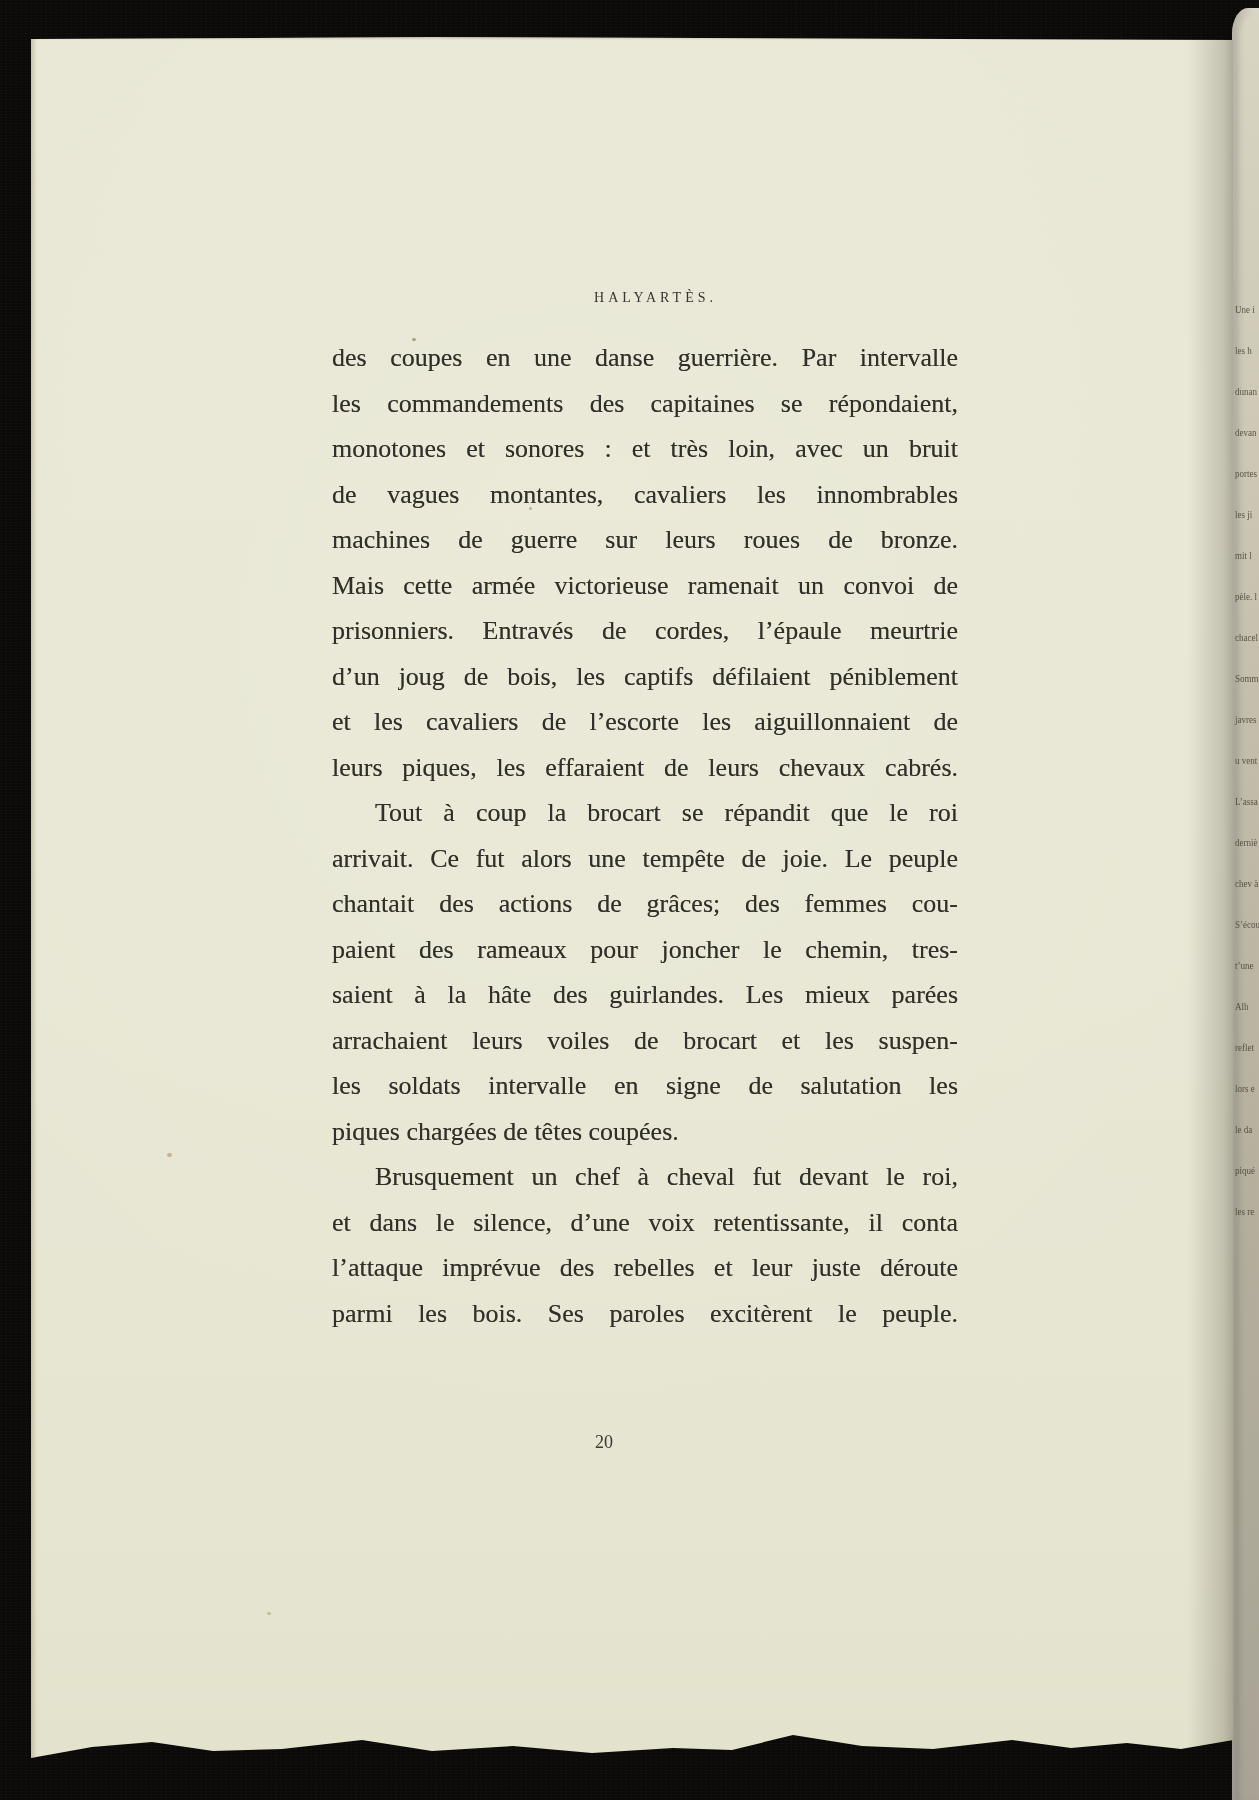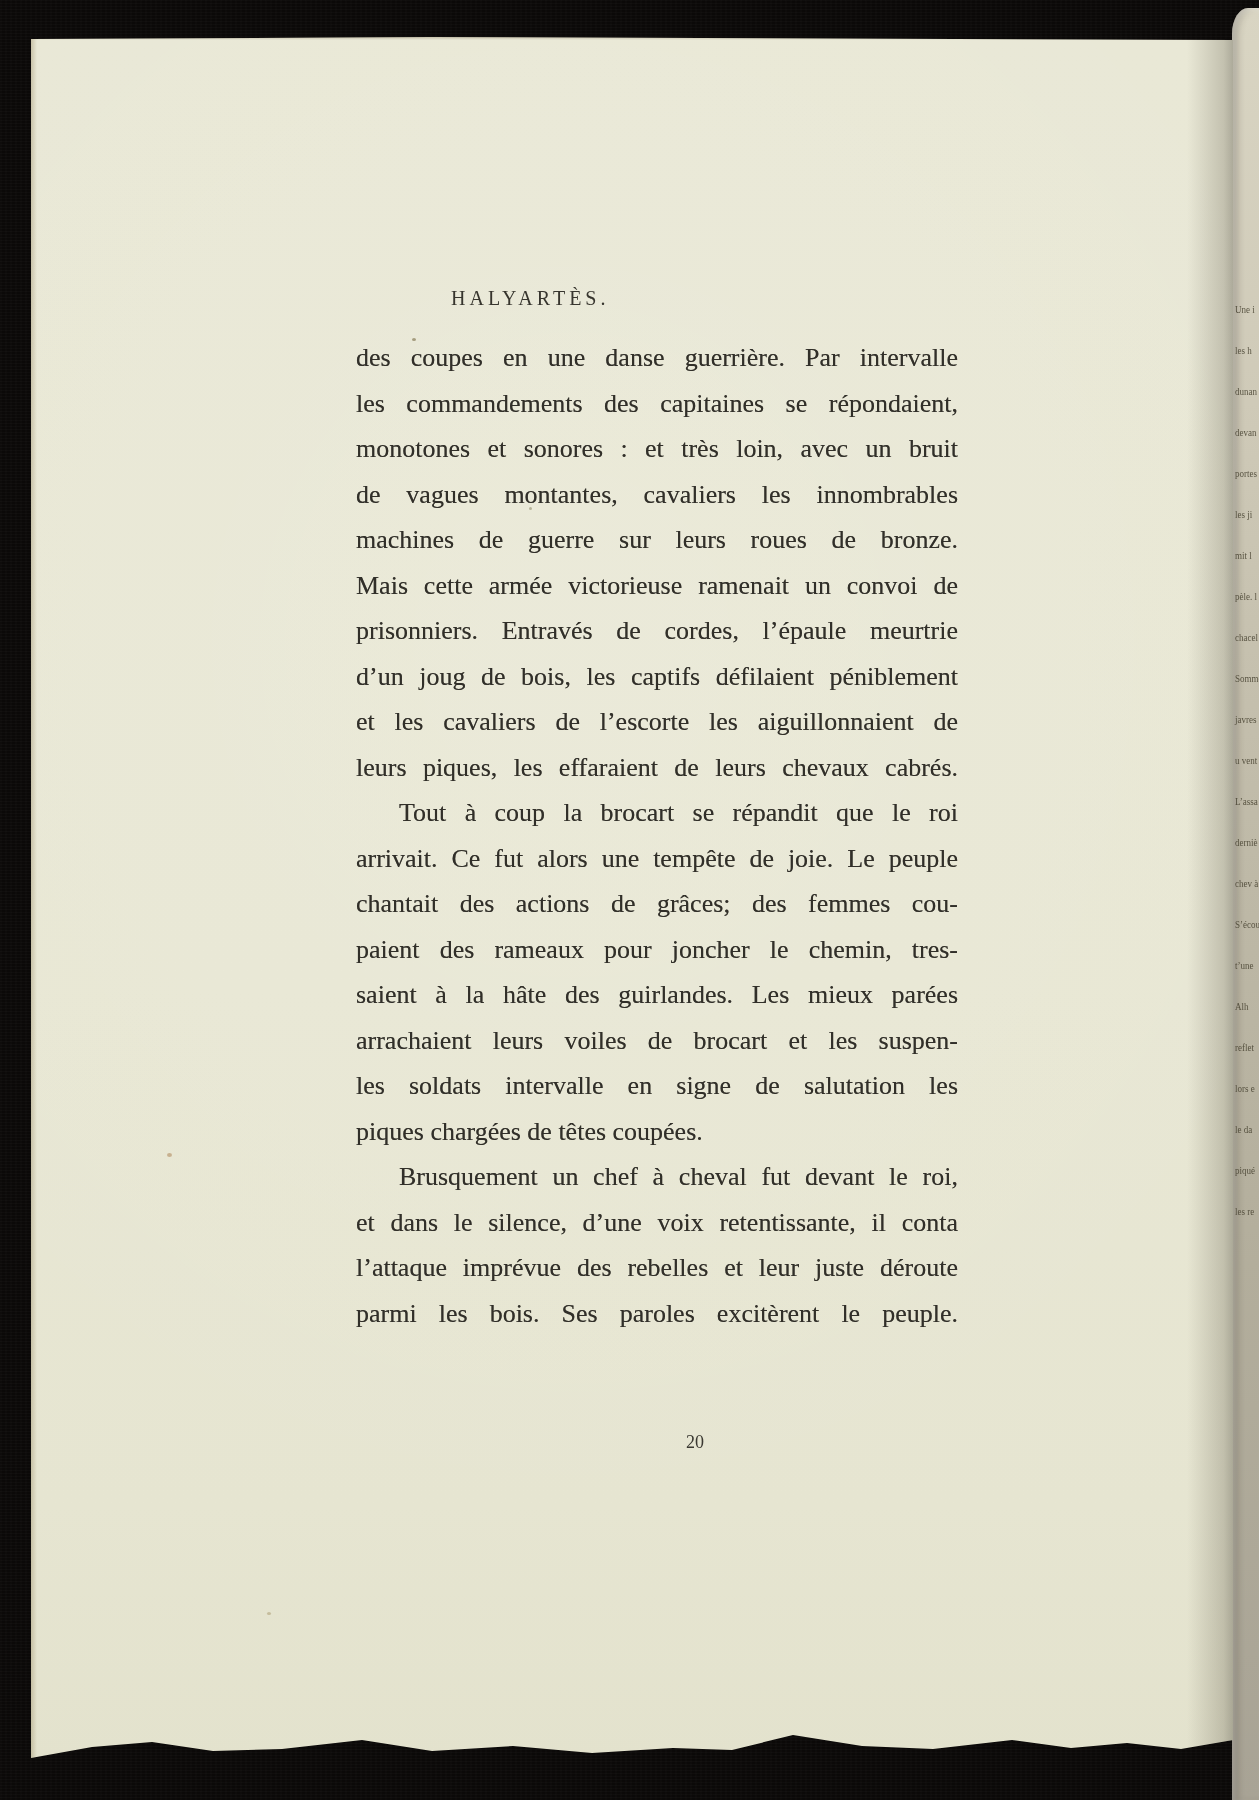--- a/index.html
+++ b/index.html
@@ -52,40 +52,40 @@
   .page-right-shadow{
     position:absolute; right:0; top:0; bottom:0; width:46px;
     background:linear-gradient(90deg, rgba(0,0,0,0), rgba(62,55,38,0.22) 80%, rgba(45,40,28,0.32));
   }
   .page-top-edge{
     position:absolute; left:0; top:0; right:0; height:3px;
     background:linear-gradient(180deg, rgba(120,105,70,0.30), rgba(0,0,0,0));
   }
 
   .running-header{
-    position:absolute; left:420px; top:250px; width:250px; height:22px;
-    text-align:left; font-size:20px; line-height:22px;
+    position:absolute; left:436px; top:250px; width:250px; height:22px;
+    text-align:right; font-size:14px; line-height:22px;
     letter-spacing:4px; color:#37352e;
   }
 
   .textblock{
     position:absolute; left:301px; top:298px; width:626px;
     font-size:26px; line-height:45.5px; color:#312f29;
     text-shadow:0 0 0.5px rgba(49,47,41,0.55);
   }
   .line{
     text-align:justify; text-align-last:justify;
-    white-space:normal; height:45.5px; overflow:visible;margin-left:24px;
+    white-space:normal; height:45.5px; overflow:visible;
   }
   .line.indent{ text-indent:43px; }
   .line.para-end{ text-align-last:left; }
 
   .folio{
     position:absolute; left:473px; top:1394px; width:200px; height:22px;
-    text-align:right; font-size:18px; line-height:22px; color:#3a3831;
+    text-align:center; font-size:18px; line-height:22px; color:#3a3831;
   }
 
   .speck{ position:absolute; border-radius:50%; }
   .speck.s1{ left:381px; top:301px; width:4px; height:3px; background:rgba(110,95,55,0.55); }
   .speck.s2{ left:136px; top:1116px; width:5px; height:4px; background:rgba(160,110,60,0.45); }
   .speck.s3{ left:498px; top:470px; width:3px; height:3px; background:rgba(120,115,80,0.45); }
   .speck.s4{ left:236px; top:1575px; width:4px; height:3px; background:rgba(150,130,80,0.4); }
 </style>
 </head>
 <body>

